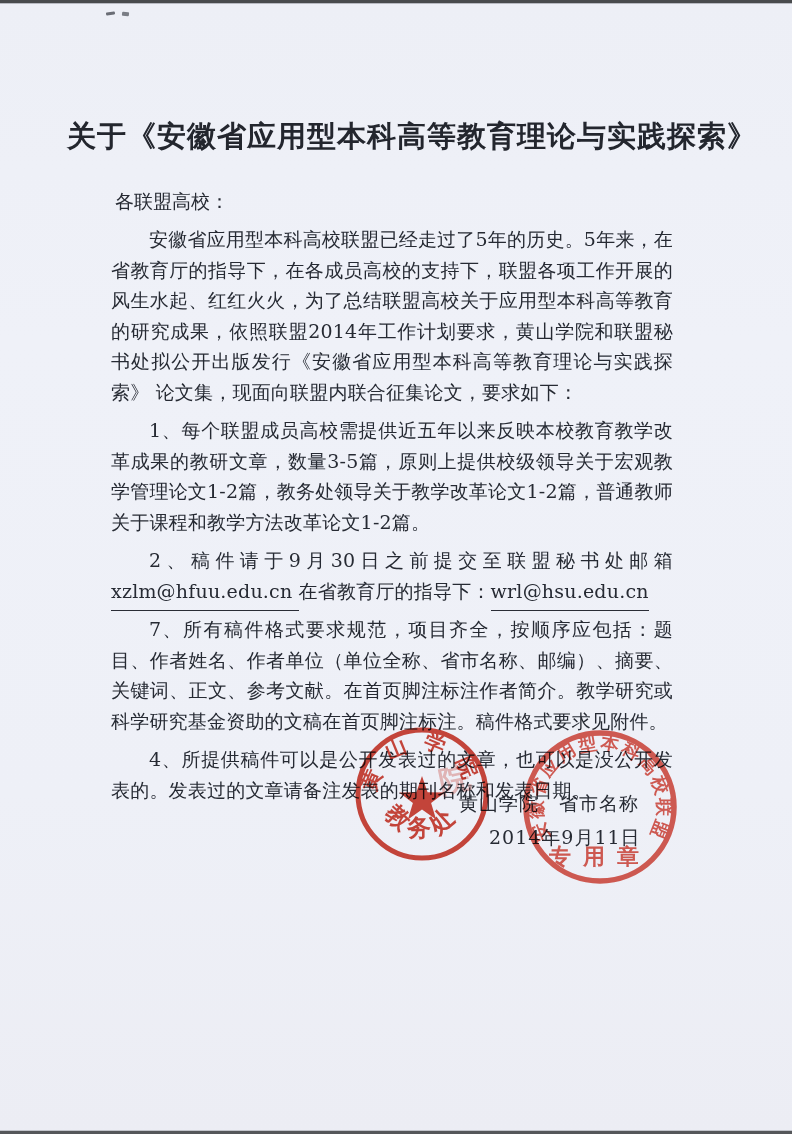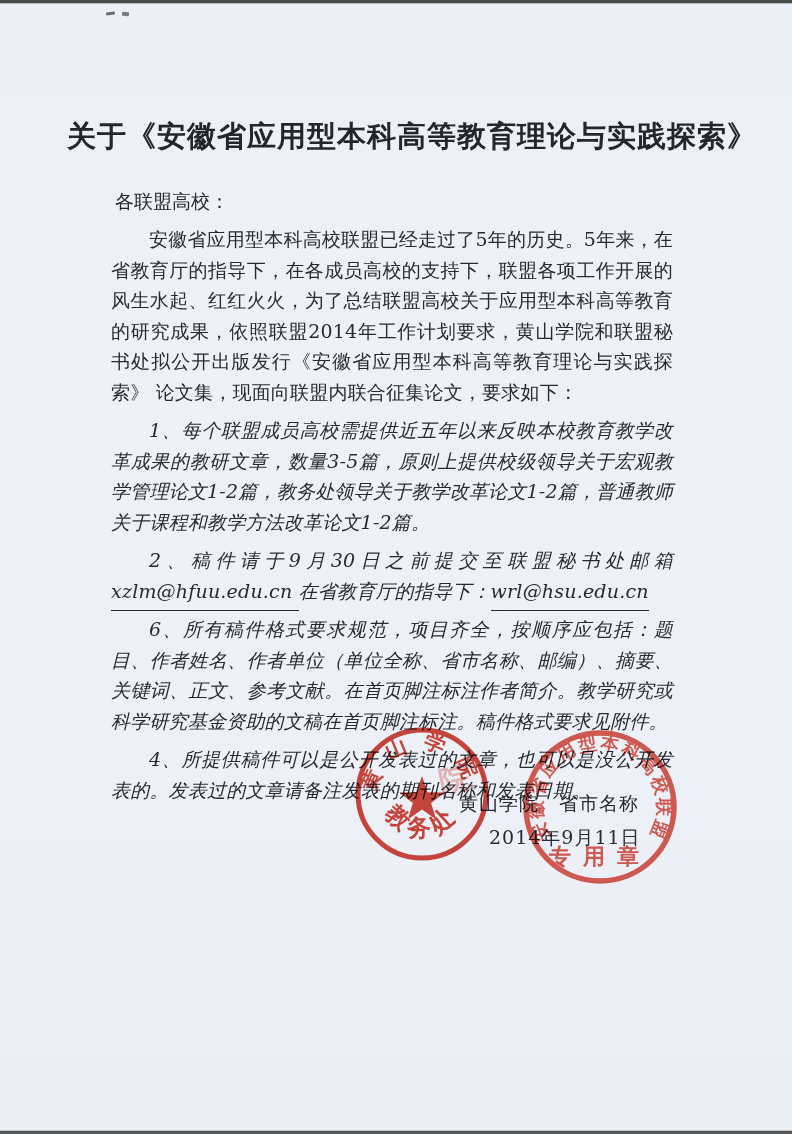--- a/index.html
+++ b/index.html
@@ -30,21 +30,21 @@
   }
   .title-1 { top:101px; }
   .title-2 { top:151px; }
 
   .textblock { position:absolute; left:103px; top:186px; width:578px; }
   .salutation { font-size:19px; line-height:30px; margin:0 0 6px 12px; }
   .para {
     margin:8px; font-size:19px; line-height:30.5px; text-align:justify;
     text-indent:2em; letter-spacing:0.2px;
   }
-  .para + .para { margin-top:7px;font-style:italic; }
+  .para + .para { margin-top:7px; }
   .para .u { border-bottom:1.5px solid #2a2d36; padding-bottom:8px; }
 
   .sig-org  { position:absolute; left:459px; top:791px; font-size:19px; letter-spacing:1px; }
   .sig-date { position:absolute; left:489px; top:825px; font-size:19px; letter-spacing:1px; }
 
   .stamp { position:absolute; mix-blend-mode:multiply; }
   .stamp-left  { left:348px; top:724px; opacity:0.92; }
   .stamp-right { left:513px; top:720px; opacity:0.88; }
   .stamp-ghost {
     position:absolute; left:440px; top:760px; font-size:30px; font-weight:700;
@@ -65,21 +65,21 @@
   <div class="pen-marks"></div>
 
   <h1 class="title title-1">关于《安徽省应用型本科高等教育理论与实践探索》</h1>
 
   <div class="textblock">
     <div class="salutation">各联盟高校：</div>
     <div>
         <p class="para"><span>安徽省应用型本科高校联盟已经走过了5年的历史。5年来，在省教育厅的指导下，在各成员高校的支持下，联盟各项工作开展的风生水起、红红火火，为了总结联盟高校关于应用型本科高等教育的研究成果，依照联盟2014年工作计划要求，黄山学院和联盟秘书处拟公开出版发行《安徽省应用型本科高等教育理论与实践探索》 论文集，现面向联盟内联合征集论文，要求如下：</span></p>
         <p class="para"><span>1、每个联盟成员高校需提供近五年以来反映本校教育教学改革成果的教研文章，数量3-5篇，原则上提供校级领导关于宏观教学管理论文1-2篇，教务处领导关于教学改革论文1-2篇，普通教师关于课程和教学方法改革论文1-2篇。</span></p>
         <p class="para"><span>2、稿件请于9月30日之前提交至联盟秘书处邮箱 </span><span class="u">xzlm@hfuu.edu.cn </span><span> 在省教育厅的指导下：</span><span class="u">wrl@hsu.edu.cn</span></p>
-        <p class="para"><span>6、所有稿件格式要求规范，项目齐全，按顺序应包括：题目、作者姓名、作者单位（单位全称、省市名称、邮编）、摘要、关键词、正文、参考文献。在首页脚注标注作者简介。教学研究或科学研究基金资助的文稿在首页脚注标注。稿件格式要求见附件。</span></p>
+        <p class="para"><span>7、所有稿件格式要求规范，项目齐全，按顺序应包括：题目、作者姓名、作者单位（单位全称、省市名称、邮编）、摘要、关键词、正文、参考文献。在首页脚注标注作者简介。教学研究或科学研究基金资助的文稿在首页脚注标注。稿件格式要求见附件。</span></p>
         <p class="para"><span>4、所提供稿件可以是公开发表过的文章，也可以是没公开发表的。发表过的文章请备注发表的期刊名称和发表日期。</span></p>
       </div>
   </div>
 
   <div class="sig-org">黄山学院　省市名称</div>
   <div class="sig-date">2014年9月11日</div>
 
   <div class="stamp-ghost">院</div>
 
   <svg class="stamp stamp-left" width="150" height="150" viewBox="0 0 150 150">

